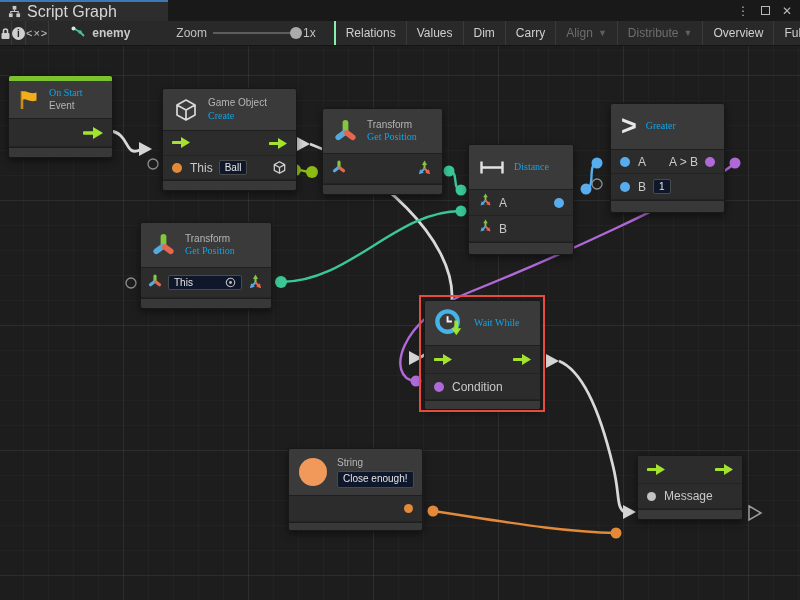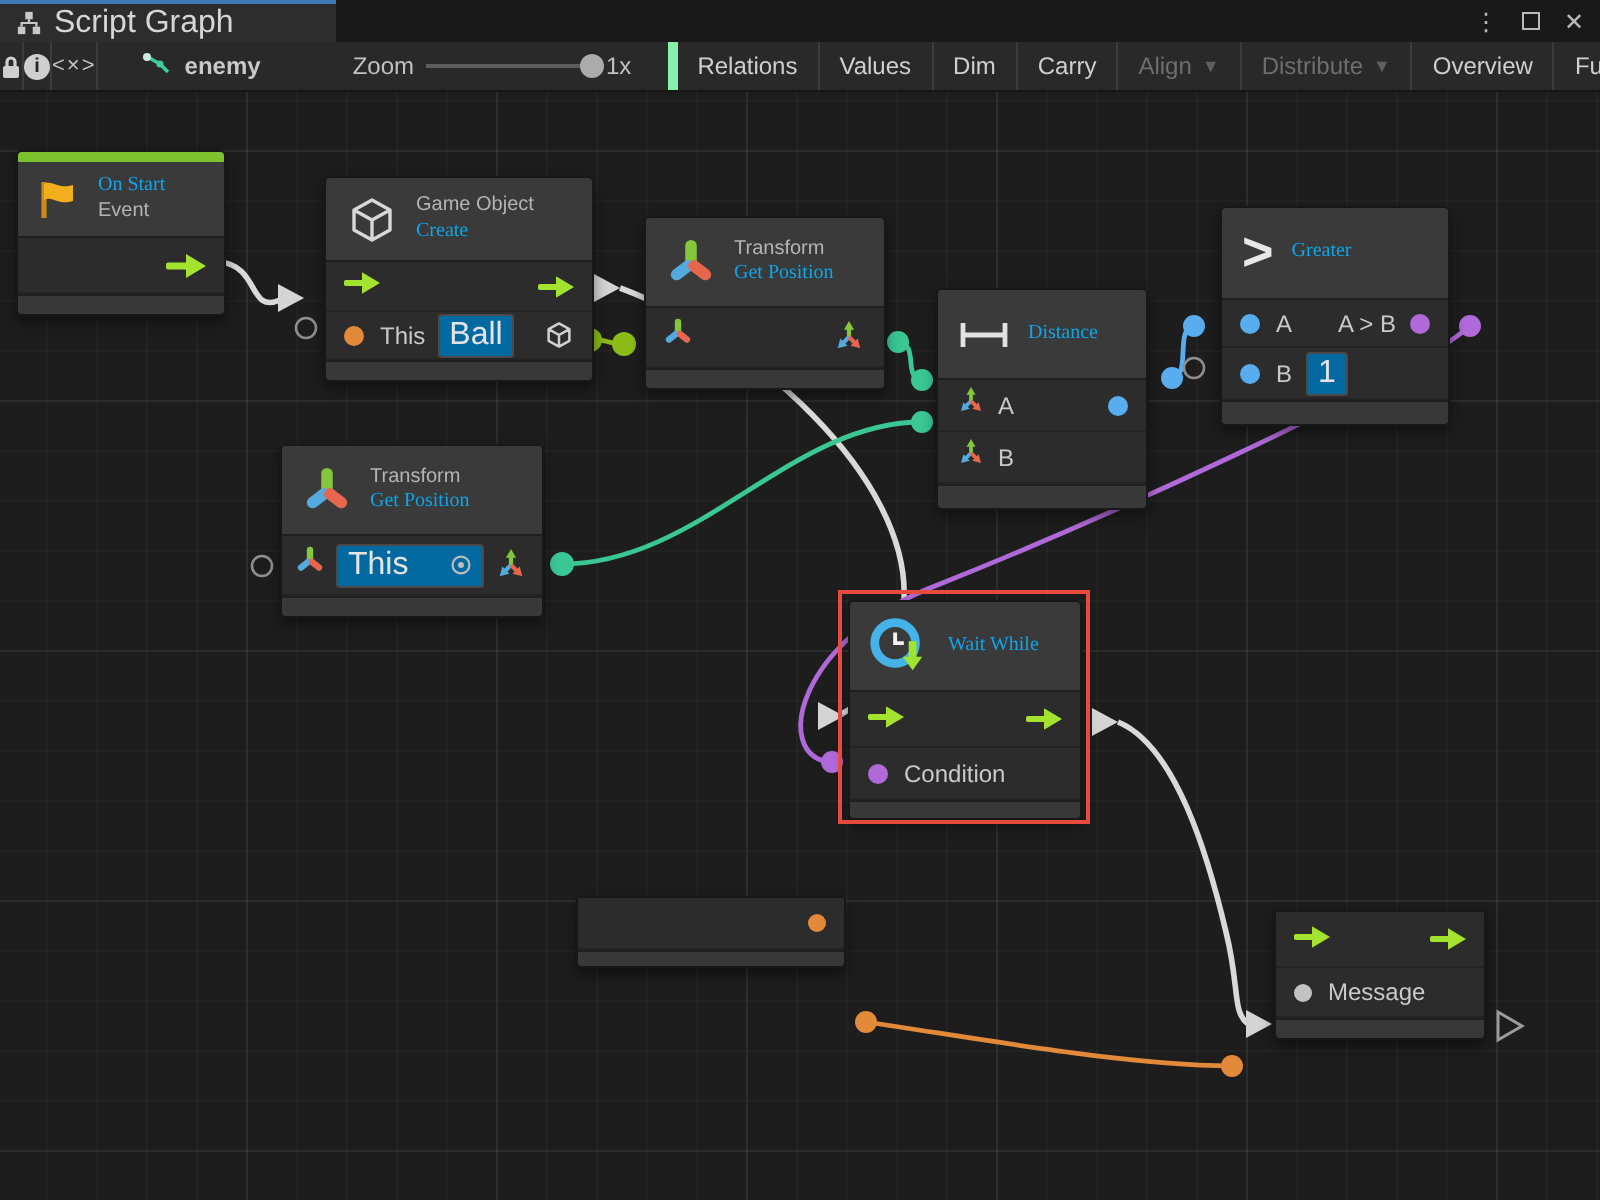--- a/index.html
+++ b/index.html
@@ -66,22 +66,22 @@
   .nrow { display:flex; align-items:center; padding:0 9px; background:#2c2c2c;
           border-bottom:1px solid #232323; position:relative; }
   .nfoot { height:10px; background:#383838; border-top:1px solid #1f1f1f; border-radius:0 0 2px 2px; }
   .plabel { font-size:12px; color:#c9c9c9; margin-left:8px; }
   .pright { margin-left:auto; display:flex; align-items:center; gap:7px; }
   .dot { width:10px; height:10px; border-radius:50%; flex:0 0 auto; }
   .dot-blue { background:var(--blue-port); }
   .dot-purple { background:var(--purple-port); }
   .dot-orange { background:var(--orange-port); }
   .dot-gray { background:#c2c2c2; width:9px; height:9px; }
-  .field { background:#0369a1; border:1px solid #4a4a4a; border-radius:2px; color:#e4e4e4;
-           font-size:16px; padding:1px 5px; white-space:nowrap; display:flex; align-items:center; }
+  .field { background:#0f172a; border:1px solid #4a4a4a; border-radius:2px; color:#e4e4e4;
+           font-size:10px; padding:1px 5px; white-space:nowrap; display:flex; align-items:center; }
   .event-strip { height:5px; background:var(--event-accent); border-radius:2px 2px 0 0; }
   .sel-frame { position:absolute; left:419px; top:295px; width:126px; height:117px; z-index:3;
                border:2px solid var(--selection-border); pointer-events:none; }
   .string-circle { width:28px; height:28px; border-radius:50%; background:#f0995a; flex:0 0 auto; }
   .gt-glyph { font-size:27px; color:#e8e8e8; font-weight:bold; line-height:1; }
 </style>
 </head>
 <body>
 
 <div class="app">
@@ -124,21 +124,21 @@
       </svg>
       <span style="color:#c9c9c9;font-weight:bold;">enemy</span>
     </div>
     <div class="tseg" style="border-right:none; padding:0 6px 0 36px;">
       <span style="color:#c1c1c1;">Zoom</span>
       <div class="zoom-track">
         <div class="zoom-handle"></div>
       </div>
       <span style="color:#c1c1c1; margin-right:12px;">1x</span>
     </div>
-    <div class="tbtn" style="border-left:5px solid #86efac;">Relations</div>
+    <div class="tbtn" style="border-left:2px solid #86efac;">Relations</div>
     <div class="tbtn">Values</div>
     <div class="tbtn">Dim</div>
     <div class="tbtn">Carry</div>
     <div class="tbtn disabled">
       <span>Align</span>
       <span class="caret">▼</span>
     </div>
     <div class="tbtn disabled">
       <span>Distribute</span>
       <span class="caret">▼</span>
@@ -444,20 +444,27 @@
       </span>
     </div>
     <div class="nrow" style="height:26px;">
       <span class="dot dot-purple"></span>
       <span class="plabel">Condition</span>
     </div>
     <div class="nfoot" style="height:9px;"></div>
   </div>
 
   <div class="node" style="left:288px; top:448px; width:135px;">
+    <div class="nhead" style="height:47px; gap:10px; padding:0 10px;">
+      <span class="string-circle"></span>
+      <div class="tcol" style="gap:2px;">
+        <span class="sub">String</span>
+        <span class="field">Close enough!</span>
+      </div>
+    </div>
     <div class="nrow" style="height:26px;">
       <span class="pright">
           <span class="dot dot-orange" style="width:9px;height:9px;"></span>
         </span>
     </div>
     <div class="nfoot" style="height:8px;"></div>
   </div>
 
   <div class="node" style="left:637px; top:455px; width:106px;">
     <div class="nrow" style="height:28px;">

